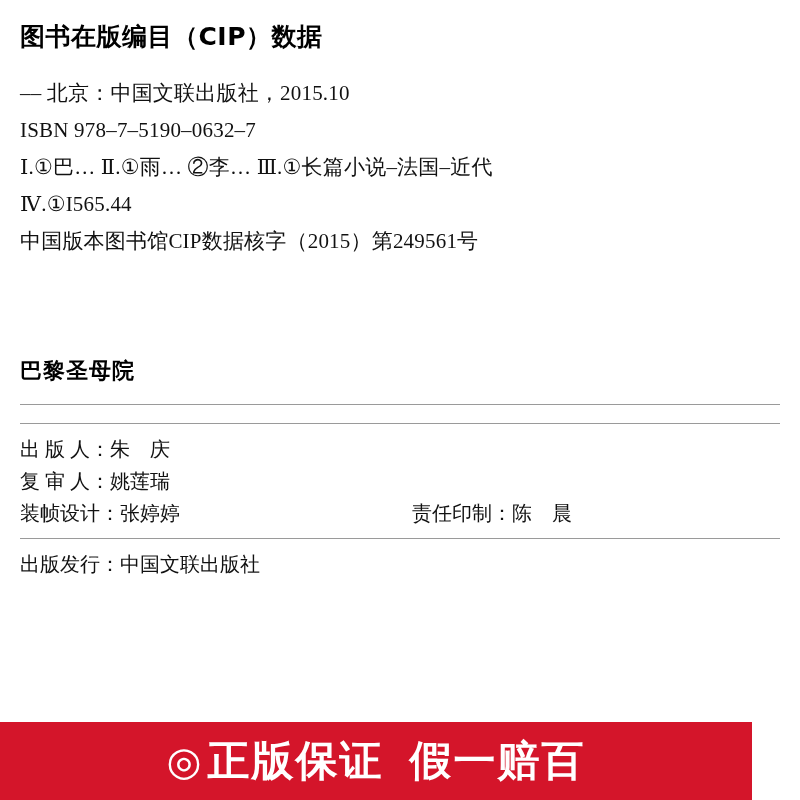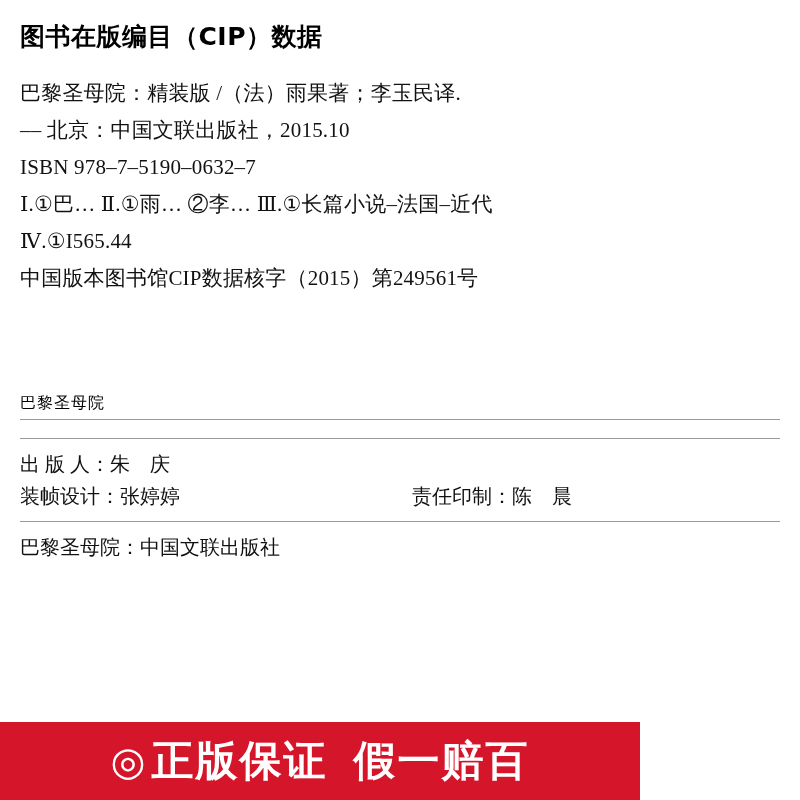--- a/index.html
+++ b/index.html
@@ -38,26 +38,26 @@
     color: #111;
     letter-spacing: 0.2px;
   }
   .cip-lines div {
     white-space: nowrap;
   }
 
   
   .book-title {
     font-family: "DejaVu Sans", "Liberation Sans", sans-serif;
-    font-weight: normal;
-    font-size: 16px;
+    font-weight: bold;
+    font-size: 22px;
     letter-spacing: 1px;
     color: #000;
     margin-top: 96px;
-    margin-bottom: 5px;
+    margin-bottom: 18px;
   }
 
   
   .rule {
     height: 1px;
     background: #9a9a9a;
     width: 760px;
     margin: 0;
   }
   .credits {
@@ -86,21 +86,21 @@
   .pub-line {
     padding: 9px 0 4px 0;
     font-size: 20px;
   }
 
   
   .banner {
     position: absolute;
     left: 0;
     bottom: 0;
-    width: 640px;
+    width: 752px;
     height: 78px;
     background: #d4152a;
     display: flex;
     align-items: center;
     justify-content: center;
   }
   .banner-text {
     color: #ffffff;
     font-family: "DejaVu Sans", "Liberation Sans", sans-serif;
     font-weight: bold;
@@ -118,21 +118,20 @@
   }
 </style>
 </head>
 <body>
 
 <div class="page">
 
   <div class="cip-title">图书在版编目（CIP）数据</div>
 
   <div class="cip-lines">
-    <div>巴黎圣母院：精装版 /（法）雨果著；李玉民译.</div>
     <div>–– 北京：中国文联出版社，2015.10</div>
     <div>ISBN 978–7–5190–0632–7</div>
     <div>Ⅰ.①巴… Ⅱ.①雨… ②李… Ⅲ.①长篇小说–法国–近代</div>
     <div>Ⅳ.①I565.44</div>
     <div>中国版本图书馆CIP数据核字（2015）第249561号</div>
   </div>
 
   <div class="book-title">巴黎圣母院</div>
 
   <div class="rule"></div>
@@ -149,35 +148,38 @@
     <div class="credit-group">
       <div class="credit-row">
         <div class="col-left cell">
           <span>出 版 人：</span><span>朱　庆</span>
         </div>
         <div class="col-right cell">
           <span></span><span></span>
         </div>
       </div>
       <div class="credit-row">
+        <div class="col-right cell">
+          <span>复 审 人：</span><span>姚莲瑞</span>
+        </div>
       </div>
       <div class="credit-row">
         <div class="col-left cell">
           <span>装帧设计：</span><span>张婷婷</span>
         </div>
         <div class="col-right cell">
           <span>责任印制：</span><span>陈　晨</span>
         </div>
       </div>
     </div>
 
     <div class="rule"></div>
 
     <div class="pub-line">
-      <span>巴黎圣母院：</span><span>中国文联出版社</span>
+      <span>出版发行：</span><span>中国文联出版社</span>
     </div>
 
   </div>
 
   <div class="banner">
     <div class="banner-text">
       <span class="banner-mark">◎</span><span>正版保证</span><span class="gap"></span><span>假一赔百</span>
     </div>
   </div>
 

